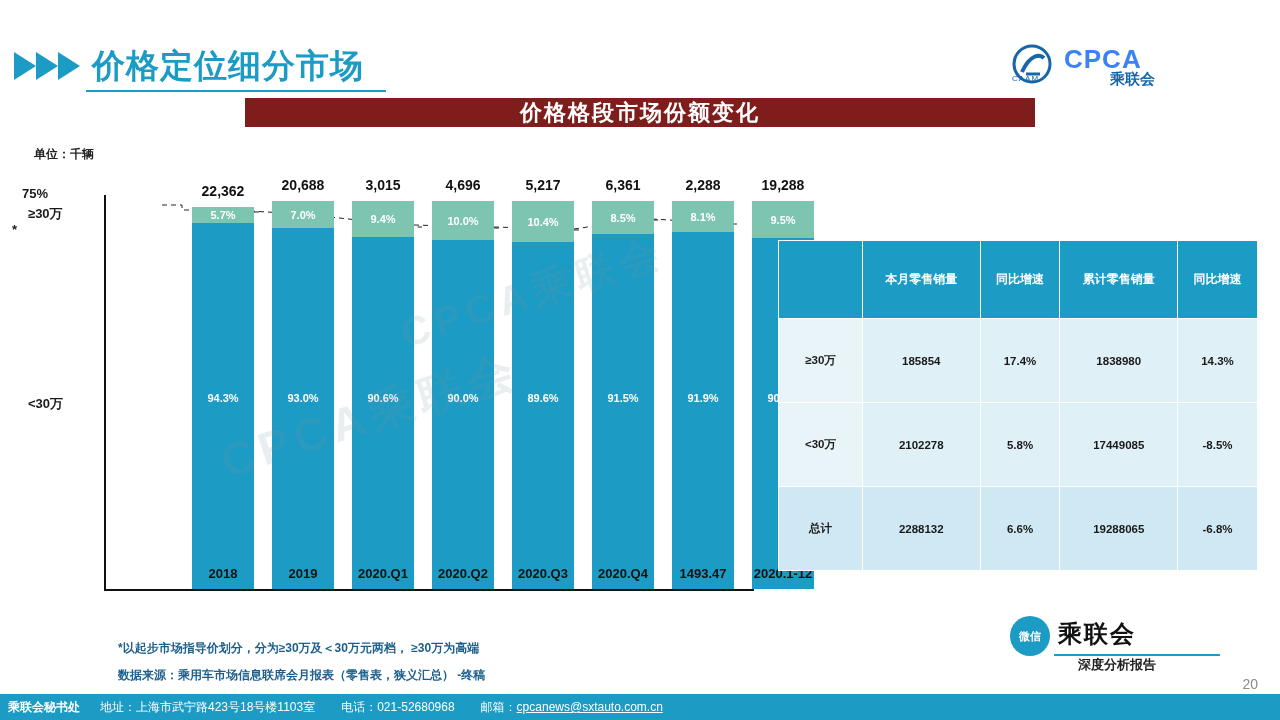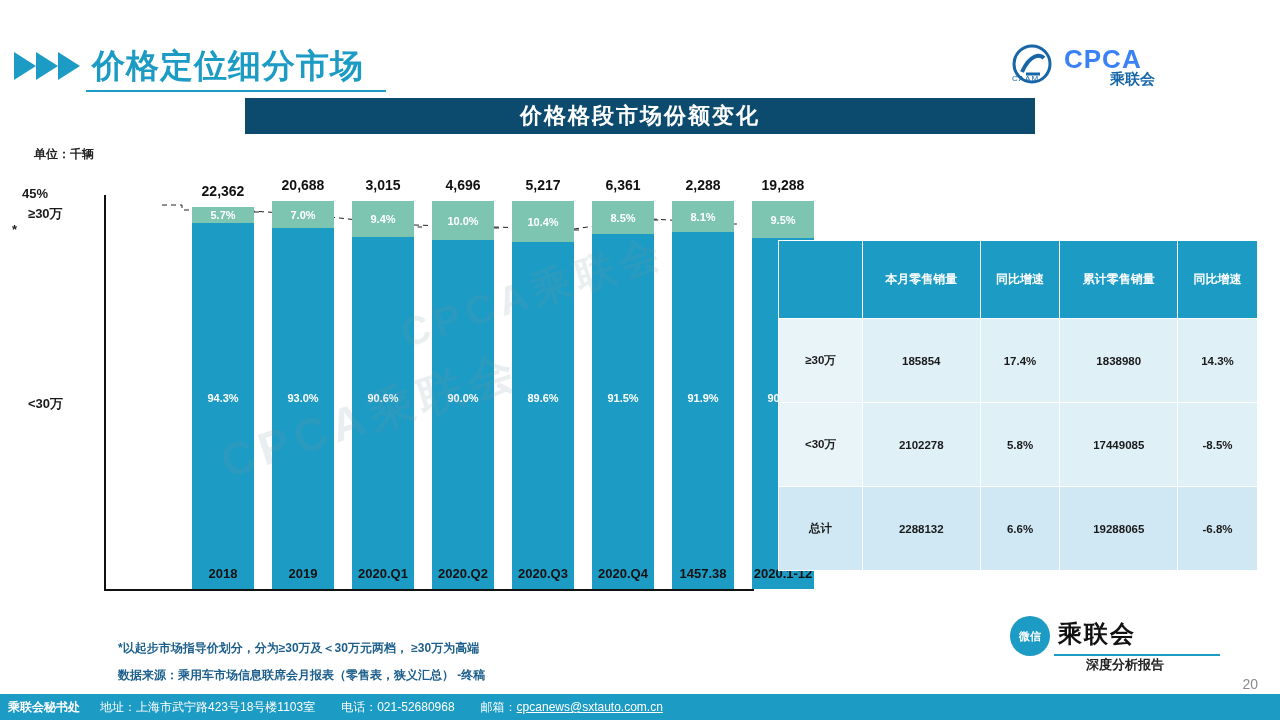--- a/index.html
+++ b/index.html
@@ -20,22 +20,22 @@
   .hdr-rule {
     position:absolute; left:86px; top:68px; width:300px; height:2px; background:#1c9bc4;
   }
   .logo { position:absolute; right:18px; top:22px; width:160px; height:46px; }
   .logo-text { position:absolute; left:54px; top:0px; font-size:26px; font-weight:bold; color:#3b82f6; letter-spacing:1px;}
   .logo-sub { position:absolute; left:100px; top:26px; font-size:15px; font-weight:bold; color:#1666a8;}
   .logo-caam { position:absolute; left:2px; top:30px; font-size:8px; color:#1666a8; letter-spacing:1px;}
 
   
   .banner {
-    position:absolute; left:245px; top:98px; width:790px; height:36px;
-    background:#0c4a6e; color:#ffffff;
+    position:absolute; left:245px; top:98px; width:790px; height:29px;
+    background:#7f1d1d; color:#ffffff;
     font-size:22px; font-weight:bold;
     display:flex; align-items:center; justify-content:center;
     letter-spacing:2px;
   }
   .unit { position:absolute; left:34px; top:146px; font-size:12px; font-weight:bold; color:#222; }
 
   
   .chart { position:absolute; left:0; top:165px; width:760px; height:460px; }
   .axis-100 { position:absolute; left:22px; top:21px; font-size:13px; font-weight:bold; }
   .axis-ge  { position:absolute; left:28px; top:40px; font-size:13px; font-weight:bold; }
@@ -116,21 +116,21 @@
   .brand-circle {
     position:absolute; left:0; top:2px; width:40px; height:40px; border-radius:50%;
     background:#1c9bc4; color:#fff; font-size:11px; font-weight:bold;
     display:flex; align-items:center; justify-content:center;
   }
   .brand-name {
     position:absolute; left:48px; top:4px; font-size:24px; font-weight:bold; color:#111;
     letter-spacing:2px;
   }
   .brand-line { position:absolute; left:44px; top:40px; width:166px; height:2px; background:#1c9bc4; }
-  .brand-sub { position:absolute; left:76px; top:42px; font-size:13px; font-weight:bold; color:#222; }
+  .brand-sub { position:absolute; left:68px; top:42px; font-size:13px; font-weight:bold; color:#222; }
   .pagenum { position:absolute; right:22px; bottom:28px; font-size:14px; color:#8a8a8a;margin-left:30px; }
 </style>
 </head>
 <body>
 
 <div class="hdr">
   <svg class="hdr-arrow" viewBox="0 0 68 28">
     <polygon points="0,0 22,14 0,28" fill="#1c9bc4"></polygon>
     <polygon points="22,0 44,14 22,28" fill="#1c9bc4"></polygon>
     <polygon points="44,0 66,14 44,28" fill="#1c9bc4"></polygon>
@@ -147,21 +147,21 @@
     <div class="logo-text">CPCA</div>
     <div class="logo-sub">乘联会</div>
     <div class="logo-caam">CAAM</div>
   </div>
 </div>
 
 <div class="banner">价格格段市场份额变化</div>
 <div class="unit">单位：千辆</div>
 
 <div class="chart">
-  <div class="axis-100">45%</div>
+  <div class="axis-100">75%</div>
   <div class="axis-star">*</div>
   <div class="axis-ge">≥30万</div>
   <div class="axis-lt">&lt;30万</div>
   <div class="yaxis"></div>
   <div class="xaxis"></div>
   <div class="breakmark">//</div>
 
   <svg class="dashes" viewBox="0 0 660 430">
     <polyline points="58,40 78,40 78,45 136,45 136,47 156,47" fill="none" stroke="#222" stroke-width="1" stroke-dasharray="5,4"></polyline>
     <polyline points="146,46 214,50 214,52 232,52" fill="none" stroke="#222" stroke-width="1" stroke-dasharray="5,4"></polyline>
@@ -240,21 +240,21 @@
   </div>
 
   <div class="bar" style="left:672px">
     <div class="total">2,288</div>
     <div class="top" style="height:31px">
         <span>8.1%</span>
       </div>
     <div class="bot" style="height:357px">
         <span>91.9%</span>
       </div>
-    <div class="cat">1457.38</div>
+    <div class="cat">1493.47</div>
   </div>
 
   <div class="bar" style="left:690px; left:690px; margin-left:62px">
     <div class="total">19,288</div>
     <div class="top" style="height:37px">
         <span>9.5%</span>
       </div>
     <div class="bot" style="height:351px">
         <span>90.5%</span>
       </div>

